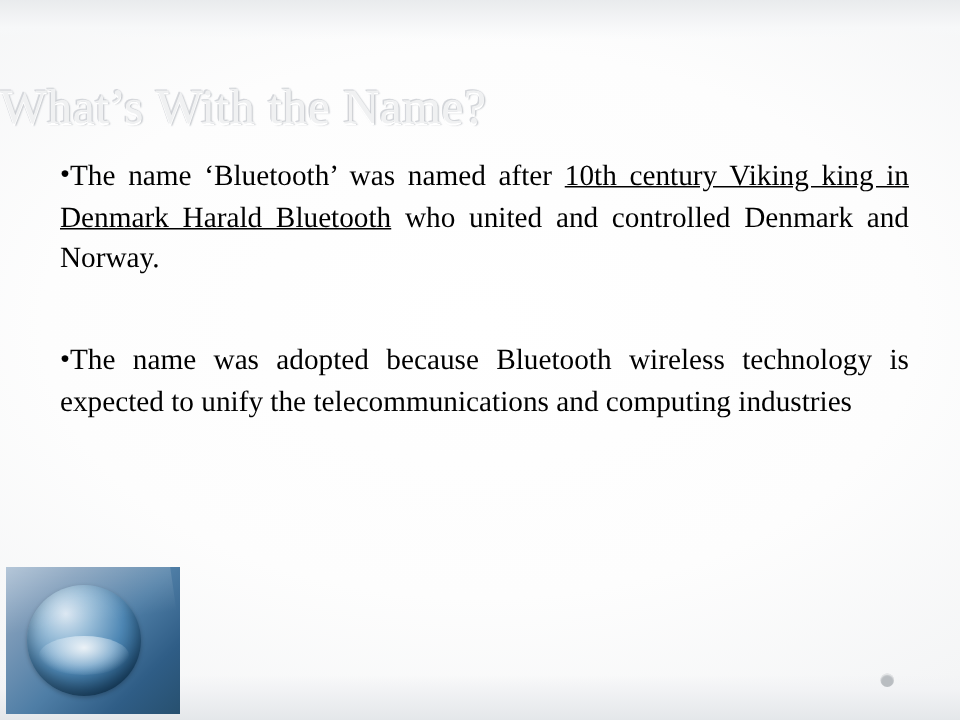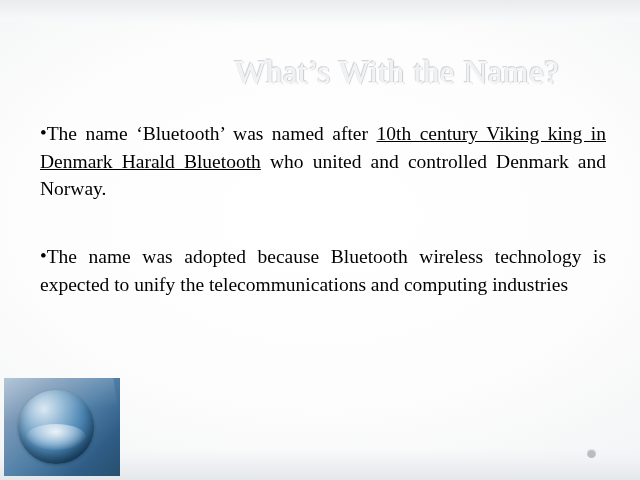--- a/index.html
+++ b/index.html
@@ -34,37 +34,37 @@
     width: 640px; height: 30px;
     background: linear-gradient(to top, #e4e7ea 0%, #f2f3f5 70%, rgba(255,255,255,0) 100%);
     pointer-events: none;
   }
 
   .title {
     position: absolute;
     left: 0;
     top: 54px;
     width: 559px;
-    text-align: right;
+    text-align: left;
     font-size: 33px;
     letter-spacing: 0.4px;
     font-family: "Liberation Serif", serif;
     color: #f0f1f2;
     text-shadow:
       0 1px 0 #ffffff,
       1px 1px 1px #c9ccd0,
       0 0 1px #b9bdc2,
       -1px -1px 0 #d8dade;
     white-space: nowrap;
   }
 
   .body-block {
     position: absolute;
     left: 40px;
-    top: 120px;
+    top: 104px;
     width: 566px;
   }
   .para {
     font-size: 19.5px;
     line-height: 1.42;
     color: #000000;
     text-align: justify;
     text-justify: inter-word;
     margin: 0;
   }

